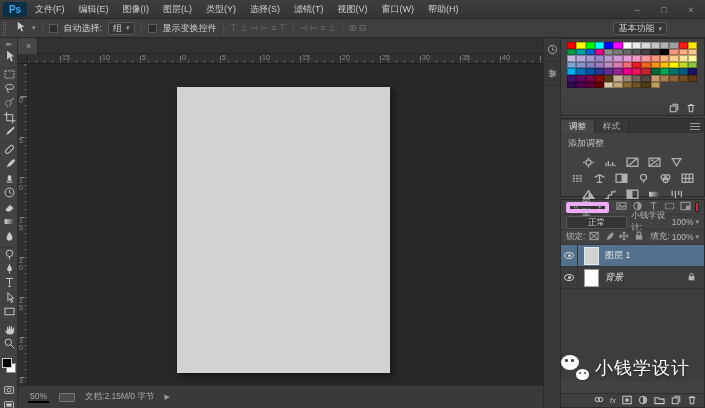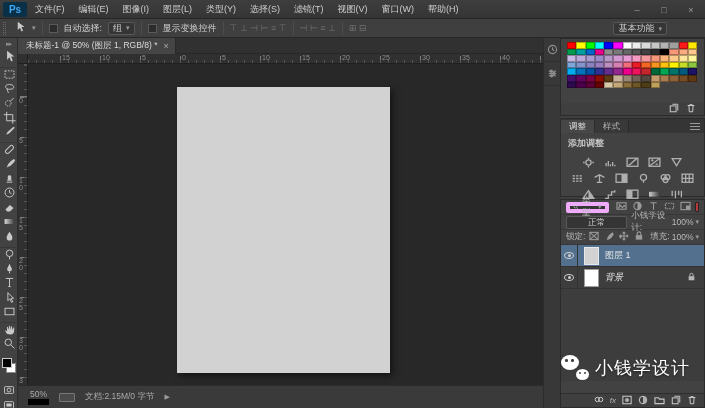--- a/index.html
+++ b/index.html
@@ -81,21 +81,21 @@
 
   
   .canvas { position:absolute; left:28px; top:64px; width:515px; height:321px; background:#282828; }
   .document { position:absolute; left:149px; top:23px; width:213px; height:286px;
     background:#d2d2d2; box-shadow:3px 3px 7px rgba(0,0,0,.5); }
 
   
   .statusbar { position:absolute; left:18px; top:385px; width:525px; height:23px; background:#3a3a3a;
     border-top:1px solid #2b2b2b; display:flex; align-items:center; gap:10px; padding-left:10px;
     font-size:8.5px; color:#a8a8a8; }
-  .zoombox { border-bottom:6px solid #000000; padding:0 2px; }
+  .zoombox { border-bottom:2px solid #000000; padding:0 2px; }
   .thumb-icon { width:16px; height:9px; border:1px solid #777; background:#4a4a4a; border-radius:1px; }
   .flyout { color:#9a9a9a; font-size:7px; }
 
   
   .dockstrip { position:absolute; left:543px; top:38px; width:17px; height:370px; background:#383838;
     border-left:1px solid #2c2c2c; }
   .strip-icon { width:17px; height:24px; display:flex; align-items:center; justify-content:center;
     border-bottom:1px solid #303030; }
   .panels { position:absolute; left:560px; top:38px; width:145px; height:370px; background:#3f3f3f; }
   .panel { position:absolute; left:0; width:145px; background:#424242; border:1px solid #2b2b2b; }
@@ -107,21 +107,21 @@
     background:repeating-linear-gradient(#9a9a9a 0 1px,transparent 1px 3px); }
 
   
   .swatch-grid { display:grid; grid-template-columns:repeat(14,9.3px); grid-auto-rows:6.6px;
     padding:3px 0 0 6px; }
   .swatch { box-shadow:inset 0 0 0 1px rgba(0,0,0,.3); }
   .pfooter { height:13px; border-top:1px solid #2e2e2e; background:#3f3f3f;
     display:flex; justify-content:flex-end; align-items:center; gap:7px; padding-right:8px; }
 
   
-  .adj-label { font-size:9px; color:#c2c2c2; padding:4px 0 2px 7px;font-weight:bold; }
+  .adj-label { font-size:9px; color:#c2c2c2; padding:4px 0 2px 7px; }
   .adj-row { display:flex; justify-content:center; gap:7px; margin-top:4px; }
   .adj-icon { width:15px; height:12px; display:flex; align-items:center; justify-content:center; }
 
   
   .lrow { height:15px; display:flex; align-items:center; gap:4px; padding:0 5px;
     border-bottom:1px solid #373737; font-size:8.5px; color:#b9b9b9; }
   .filterbox { display:flex; align-items:center; gap:3px; background:#353535; border:4px solid #f0abfc;
     border-radius:2px; height:11px; padding:0 3px; }
   .f-icons { display:flex; gap:5px; align-items:center; margin-left:3px; }
   .toggle-red { margin-left:auto; width:5px; height:10px; background:#b53a3a; border:1px solid #222; border-radius:1px; }
@@ -343,21 +343,20 @@
   <div class="tool">
     <svg width="12" height="12" viewBox="0 0 16 16">
         <rect x="2" y="3.5" width="12" height="9" rx="1"></rect>
         <rect x="4.5" y="6" width="7" height="4" fill="#c9c9c9" stroke="none"></rect>
       </svg>
   </div>
 </div>
 
 <div class="tabbar">
   <div class="doctab">
-    <span>未标题-1 @ 50% (图层 1, RGB/8) *</span>
     <span class="tab-close">×</span>
   </div>
 </div>
 
 <div class="ruler-corner"></div>
 <div class="ruler-h" id="rulerH">
     <span style="left: 32px;">15</span>
     <span style="left: 72px;">10</span>
     <span style="left: 112px;">5</span>
     <span style="left: 152px;">0</span>

